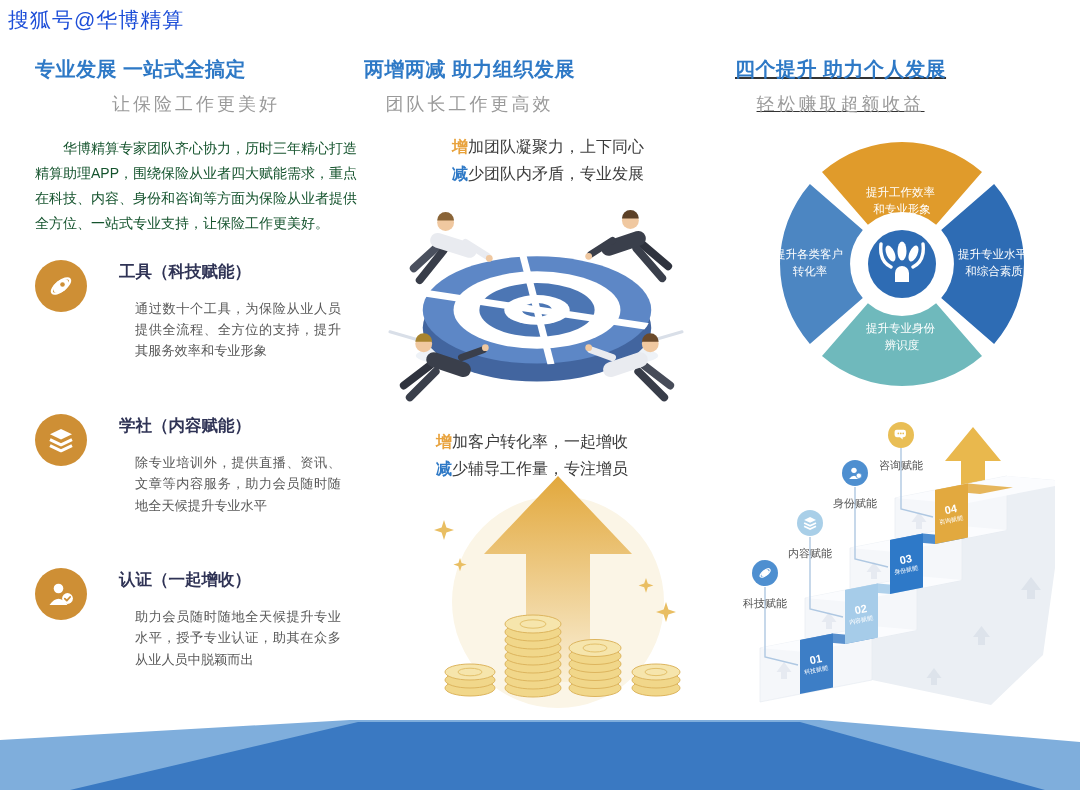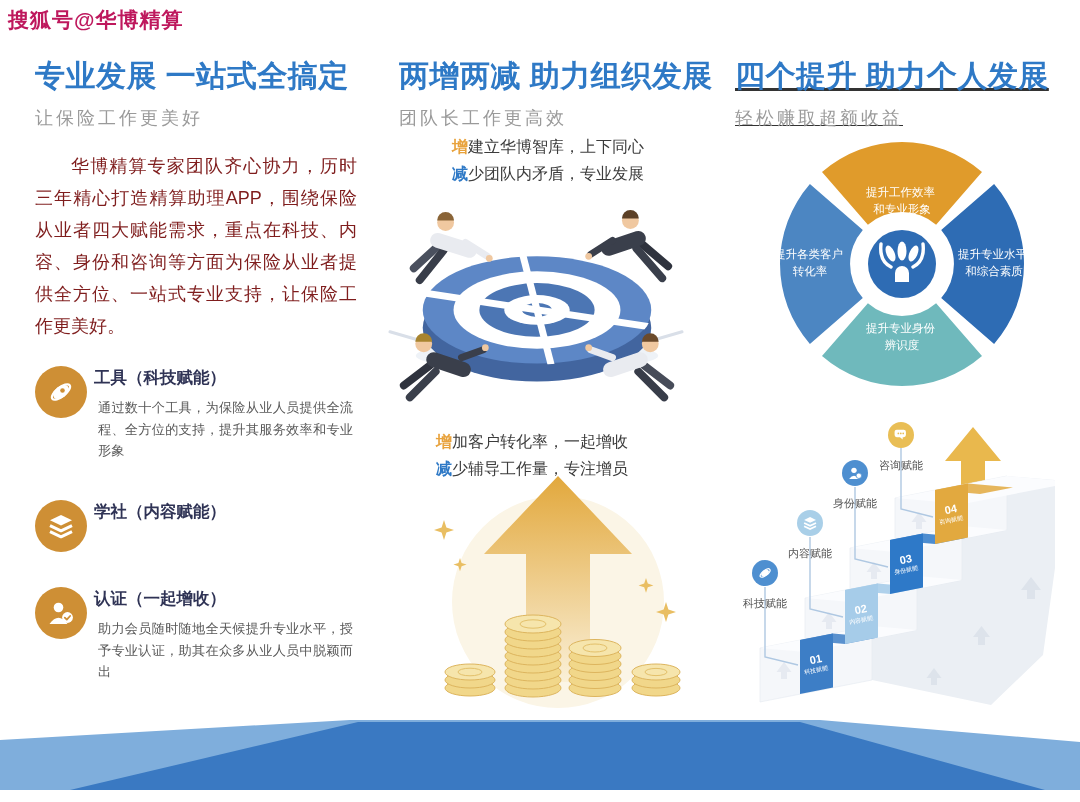--- a/index.html
+++ b/index.html
@@ -1,32 +1,32 @@
 <!DOCTYPE html>
 <html><head>
 <meta charset="utf-8">
 <style>
   html,body{margin:0;padding:0;background:#fff;}
   .stage{position:relative;width:1080px;height:802px;background:#fff;overflow:hidden;
          font-family:"Liberation Sans","DejaVu Sans",sans-serif;color:#333;}
-  .watermark{position:absolute;left:8px;top:6px;font-size:21px;font-weight:700;color:#be185d;
+  .watermark{position:absolute;left:8px;top:6px;font-size:21px;font-weight:400;color:#1d4ed8;
     letter-spacing:1px;
     text-shadow:-1px -1px 0 #fff,1px -1px 0 #fff,-1px 1px 0 #fff,1px 1px 0 #fff,0 2px 2px #fff;}
   .col{position:absolute;top:56px;}
-  .col-title{font-size:30px;font-weight:bold;color:#2E79C6;letter-spacing:.5px;white-space:nowrap;}
-  .col-sub{margin-top:9px;font-size:18px;color:#9A9A9A;letter-spacing:3px;}
+  .col-title{font-size:20px;font-weight:bold;color:#2E79C6;letter-spacing:.5px;white-space:nowrap;}
+  .col-sub{margin-top:9px;font-size:18px;color:#9A9A9A;letter-spacing:3px;text-align:center;}
   
   .col-left{left:35px;width:322px;}
-  .intro{margin-top:20px;font-size:18px;line-height:1.78;color:#7f1d1d;text-indent:2em;text-align:justify;}
+  .intro{margin-top:20px;font-size:14px;line-height:1.78;color:#14532d;text-indent:2em;text-align:justify;}
   .features{margin-top:24px;}
-  .feat{display:flex;gap:7px;margin-bottom:35px;}
+  .feat{display:flex;gap:32px;margin-bottom:35px;font-family:Liberation Mono, monospace;}
   .feat-icon{flex:0 0 52px;width:52px;height:52px;border-radius:50%;background:#CE8F35;
              display:flex;align-items:center;justify-content:center;}
   .feat h3{margin:1px 0 8px;font-size:16.5px;font-weight:bold;color:#2F3355;}
-  .feat p{margin:4px;font-size:13.2px;line-height:1.62;color:#595959;text-align:justify;}
+  .feat p{margin:16px;font-size:13.2px;line-height:1.62;color:#595959;text-align:justify;}
   
   .pts{position:absolute;font-size:16px;line-height:1.7;color:#3C3C3C;white-space:nowrap;}
   .pts .inc{color:#E8A23C;font-weight:bold;}
   .pts .dec{color:#2E79C6;font-weight:bold;}
   .abs{position:absolute;}
   svg text{font-family:"Liberation Sans","DejaVu Sans",sans-serif;}
   .seg-label{fill:#fff;font-size:11.5px;}
   .step-num{fill:#fff;font-size:11px;font-weight:bold;}
   .step-mini{fill:#fff;font-size:6px;}
   .callout-label{fill:#555;font-size:11px;}
@@ -62,20 +62,21 @@
       <div class="feat">
         <div class="feat-icon">
           <svg width="28" height="28" viewBox="0 0 28 28">
             <path d="M14 3 L25 8.2 L14 13.4 L3 8.2 Z" fill="#fff"></path>
             <path d="M3 13.6 L14 18.8 L25 13.6" fill="none" stroke="#fff" stroke-width="3" stroke-linejoin="round"></path>
             <path d="M3 19.6 L14 24.8 L25 19.6" fill="none" stroke="#fff" stroke-width="3" stroke-linejoin="round"></path>
           </svg>
         </div>
         <div>
           <h3>学社（内容赋能）</h3>
+          <p>除专业培训外，提供直播、资讯、文章等内容服务，助力会员随时随地全天候提升专业水平</p>
         </div>
       </div>
 
       <div class="feat">
         <div class="feat-icon">
           <svg width="28" height="28" viewBox="0 0 28 28">
             <circle cx="11.5" cy="8.5" r="4.8" fill="#fff"></circle>
             <path d="M2.5 25 q9 -12.5 18 0 z" fill="#fff"></path>
             <circle cx="20.5" cy="18.5" r="5.4" fill="#fff"></circle>
             <path d="M17.8 18.6 l2 2 l3.3 -3.6" fill="none" stroke="#CE8F35" stroke-width="1.8" stroke-linecap="round" stroke-linejoin="round"></path>
@@ -84,27 +85,27 @@
         <div>
           <h3>认证（一起增收）</h3>
           <p>助力会员随时随地全天候提升专业水平，授予专业认证，助其在众多从业人员中脱颖而出</p>
         </div>
       </div>
 
 
     </div>
   </div>
 
-  <div class="col" style="left:399px;">
+  <div class="col" style="left:364px;">
     <div class="col-title">两增两减 助力组织发展</div>
     <div class="col-sub">团队长工作更高效</div>
   </div>
 
   <div class="pts" style="left:452px;top:133px;">
-    <div><span class="inc">增</span><span>建立华博智库，上下同心</span></div>
+    <div><span class="inc">增</span><span>加团队凝聚力，上下同心</span></div>
     <div><span class="dec">减</span><span>少团队内矛盾，专业发展</span></div>
   </div>
 
   <svg class="abs" style="left:382px;top:182px;" width="308" height="240" viewBox="0 0 310 240">
     <ellipse cx="156" cy="174" rx="122" ry="15" fill="#EEF2F7"></ellipse>
     <line x1="8" y1="150" x2="60" y2="165" stroke="#D9DFE8" stroke-width="3" stroke-linecap="round"></line>
     <line x1="250" y1="165" x2="302" y2="150" stroke="#D9DFE8" stroke-width="3" stroke-linecap="round"></line>
 
     <g>
       <ellipse cx="156" cy="146" rx="115" ry="54" fill="#42659F"></ellipse>

